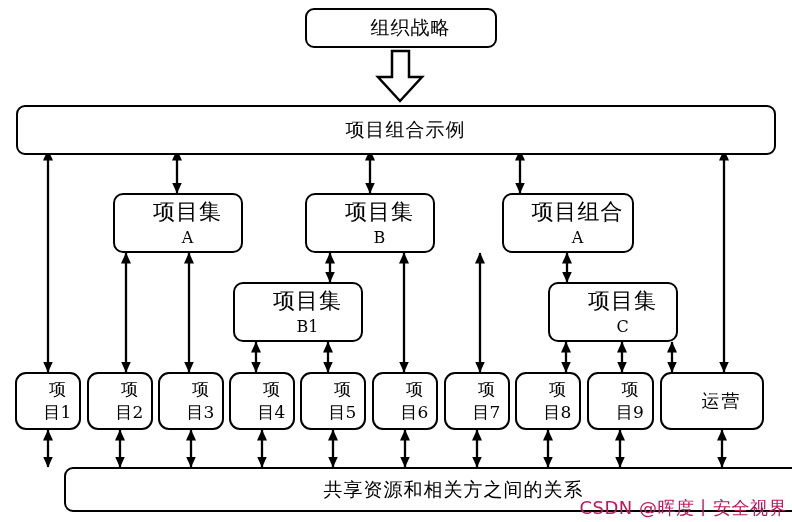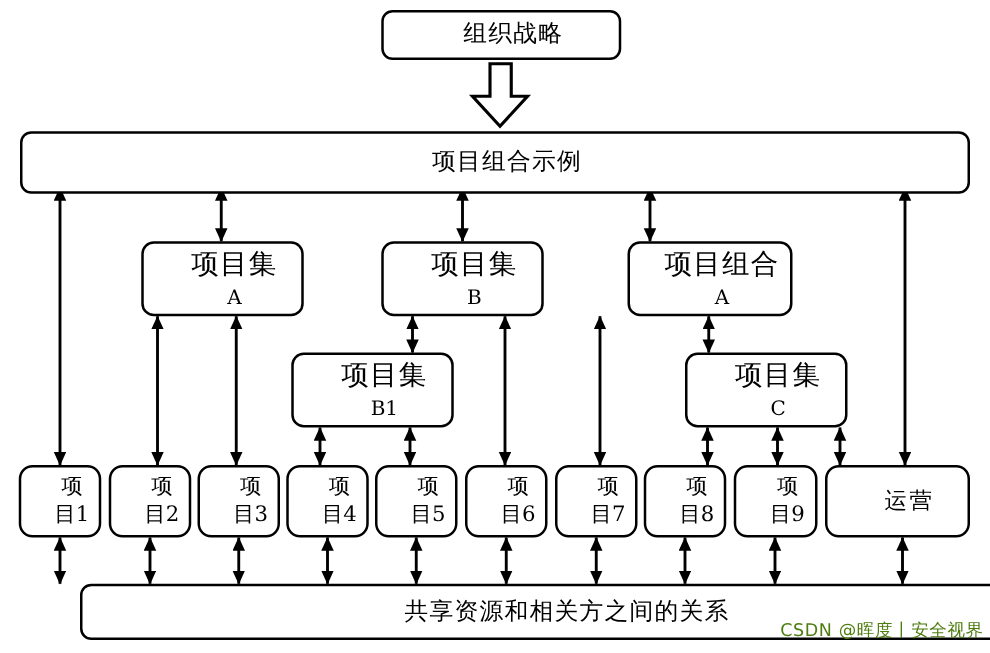--- a/index.html
+++ b/index.html
@@ -35,22 +35,22 @@
   .bar { font-size: 19px; border-radius: 9px; letter-spacing: 1px; }
   .strategy { font-size: 19px; border-radius: 9px; letter-spacing: 1px; }
   .mid .ln1 { font-size: 22px; letter-spacing: 1px; }
   .mid .ln2 { font-size: 16px; }
   .proj { border-radius: 11px; font-size: 17px; line-height: 1.35; }
   .ops { border-radius: 11px; font-size: 18px; letter-spacing: 2px; }
   .watermark {
     position: absolute;
     right: 5px;
     top: 496px;
-    font-size: 14px;
-    color: #4d7c0f;
+    font-size: 18px;
+    color: #be185d;
     font-family: "DejaVu Sans", "Liberation Sans", sans-serif;
     letter-spacing: 0.5px;
     white-space: nowrap;
   }
 </style>
 </head>
 <body>
 
 <div id="canvas">
 
@@ -162,21 +162,21 @@
   </div>
   <div class="node proj" style="left:515px; top:372px; width:66px; height:58px;">
     <span>项</span>
     <span>目8</span>
   </div>
   <div class="node proj" style="left:587px; top:372px; width:67px; height:58px;">
     <span>项</span>
     <span>目9</span>
   </div>
 
-  <div class="node ops" style="left:660px; top:372px; width:116px; height:58px;">
+  <div class="node ops" style="left:660px; top:372px; width:104px; height:58px;">
     <span>运营</span>
   </div>
 
   <div class="node bar" style="left:16px; top:467px; width:760px; height:45px;margin-left:48px;">
     <span>共享资源和相关方之间的关系</span>
   </div>
 
   <div class="watermark">CSDN @晖度丨安全视界</div>
 
 </div>

